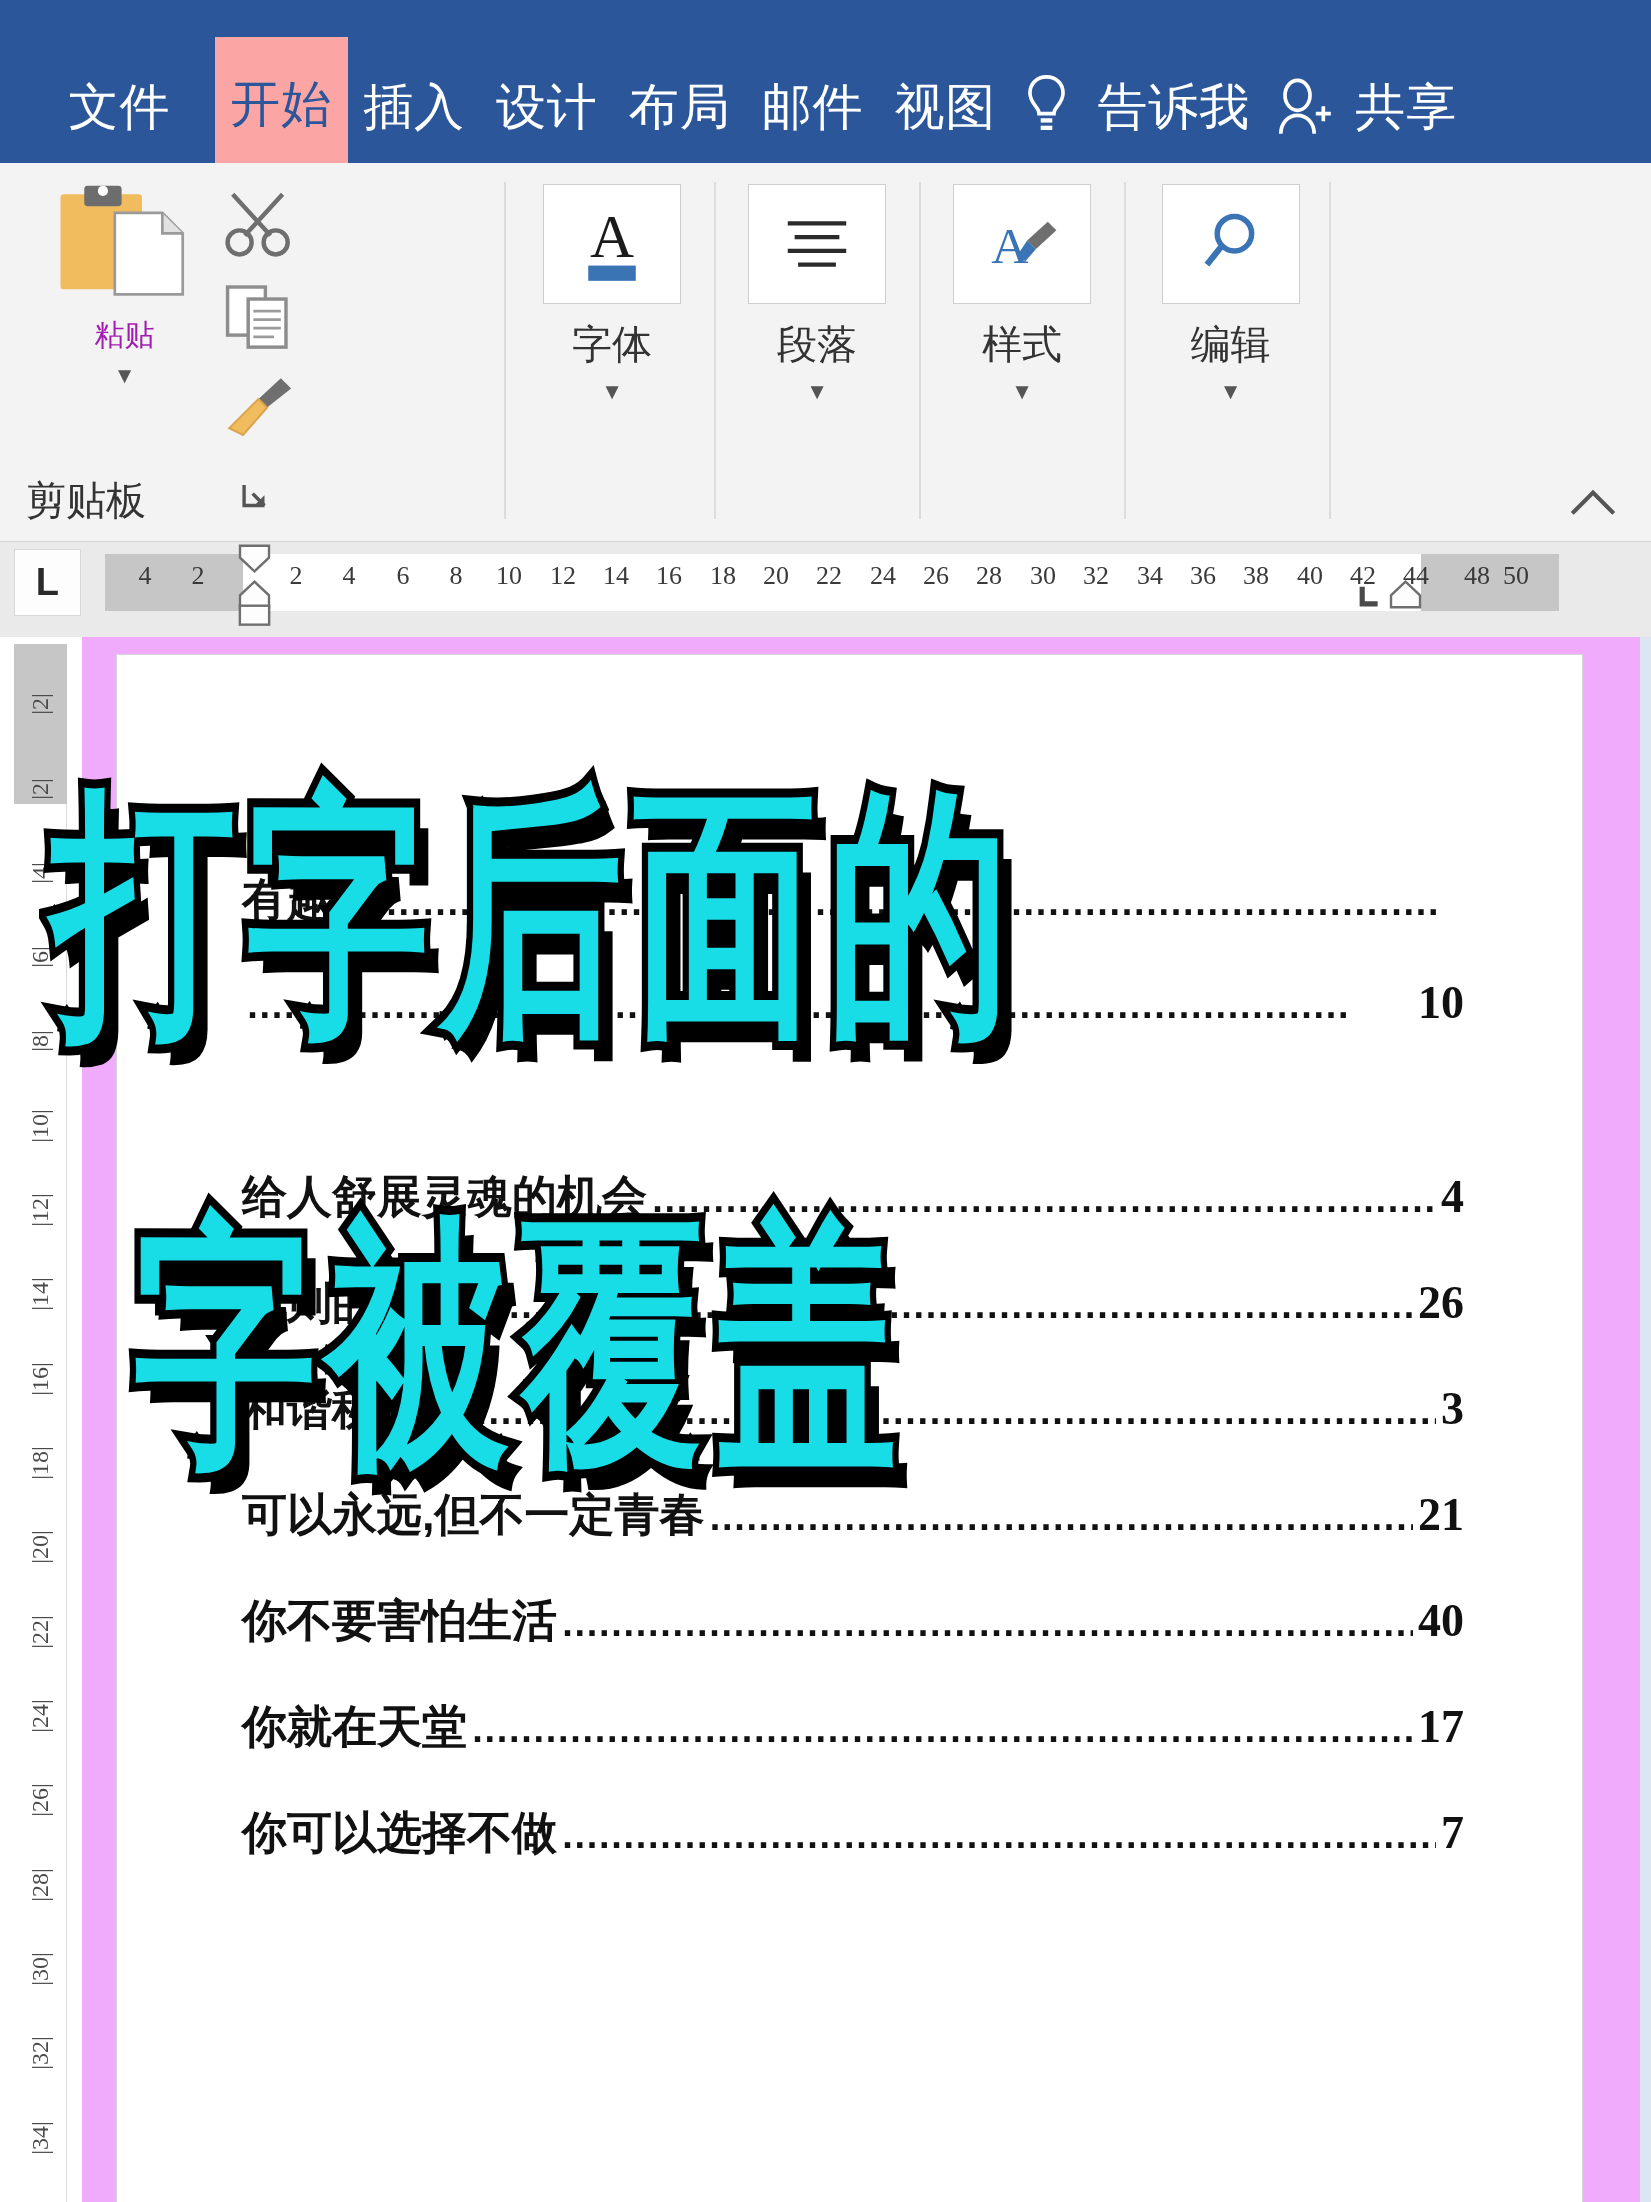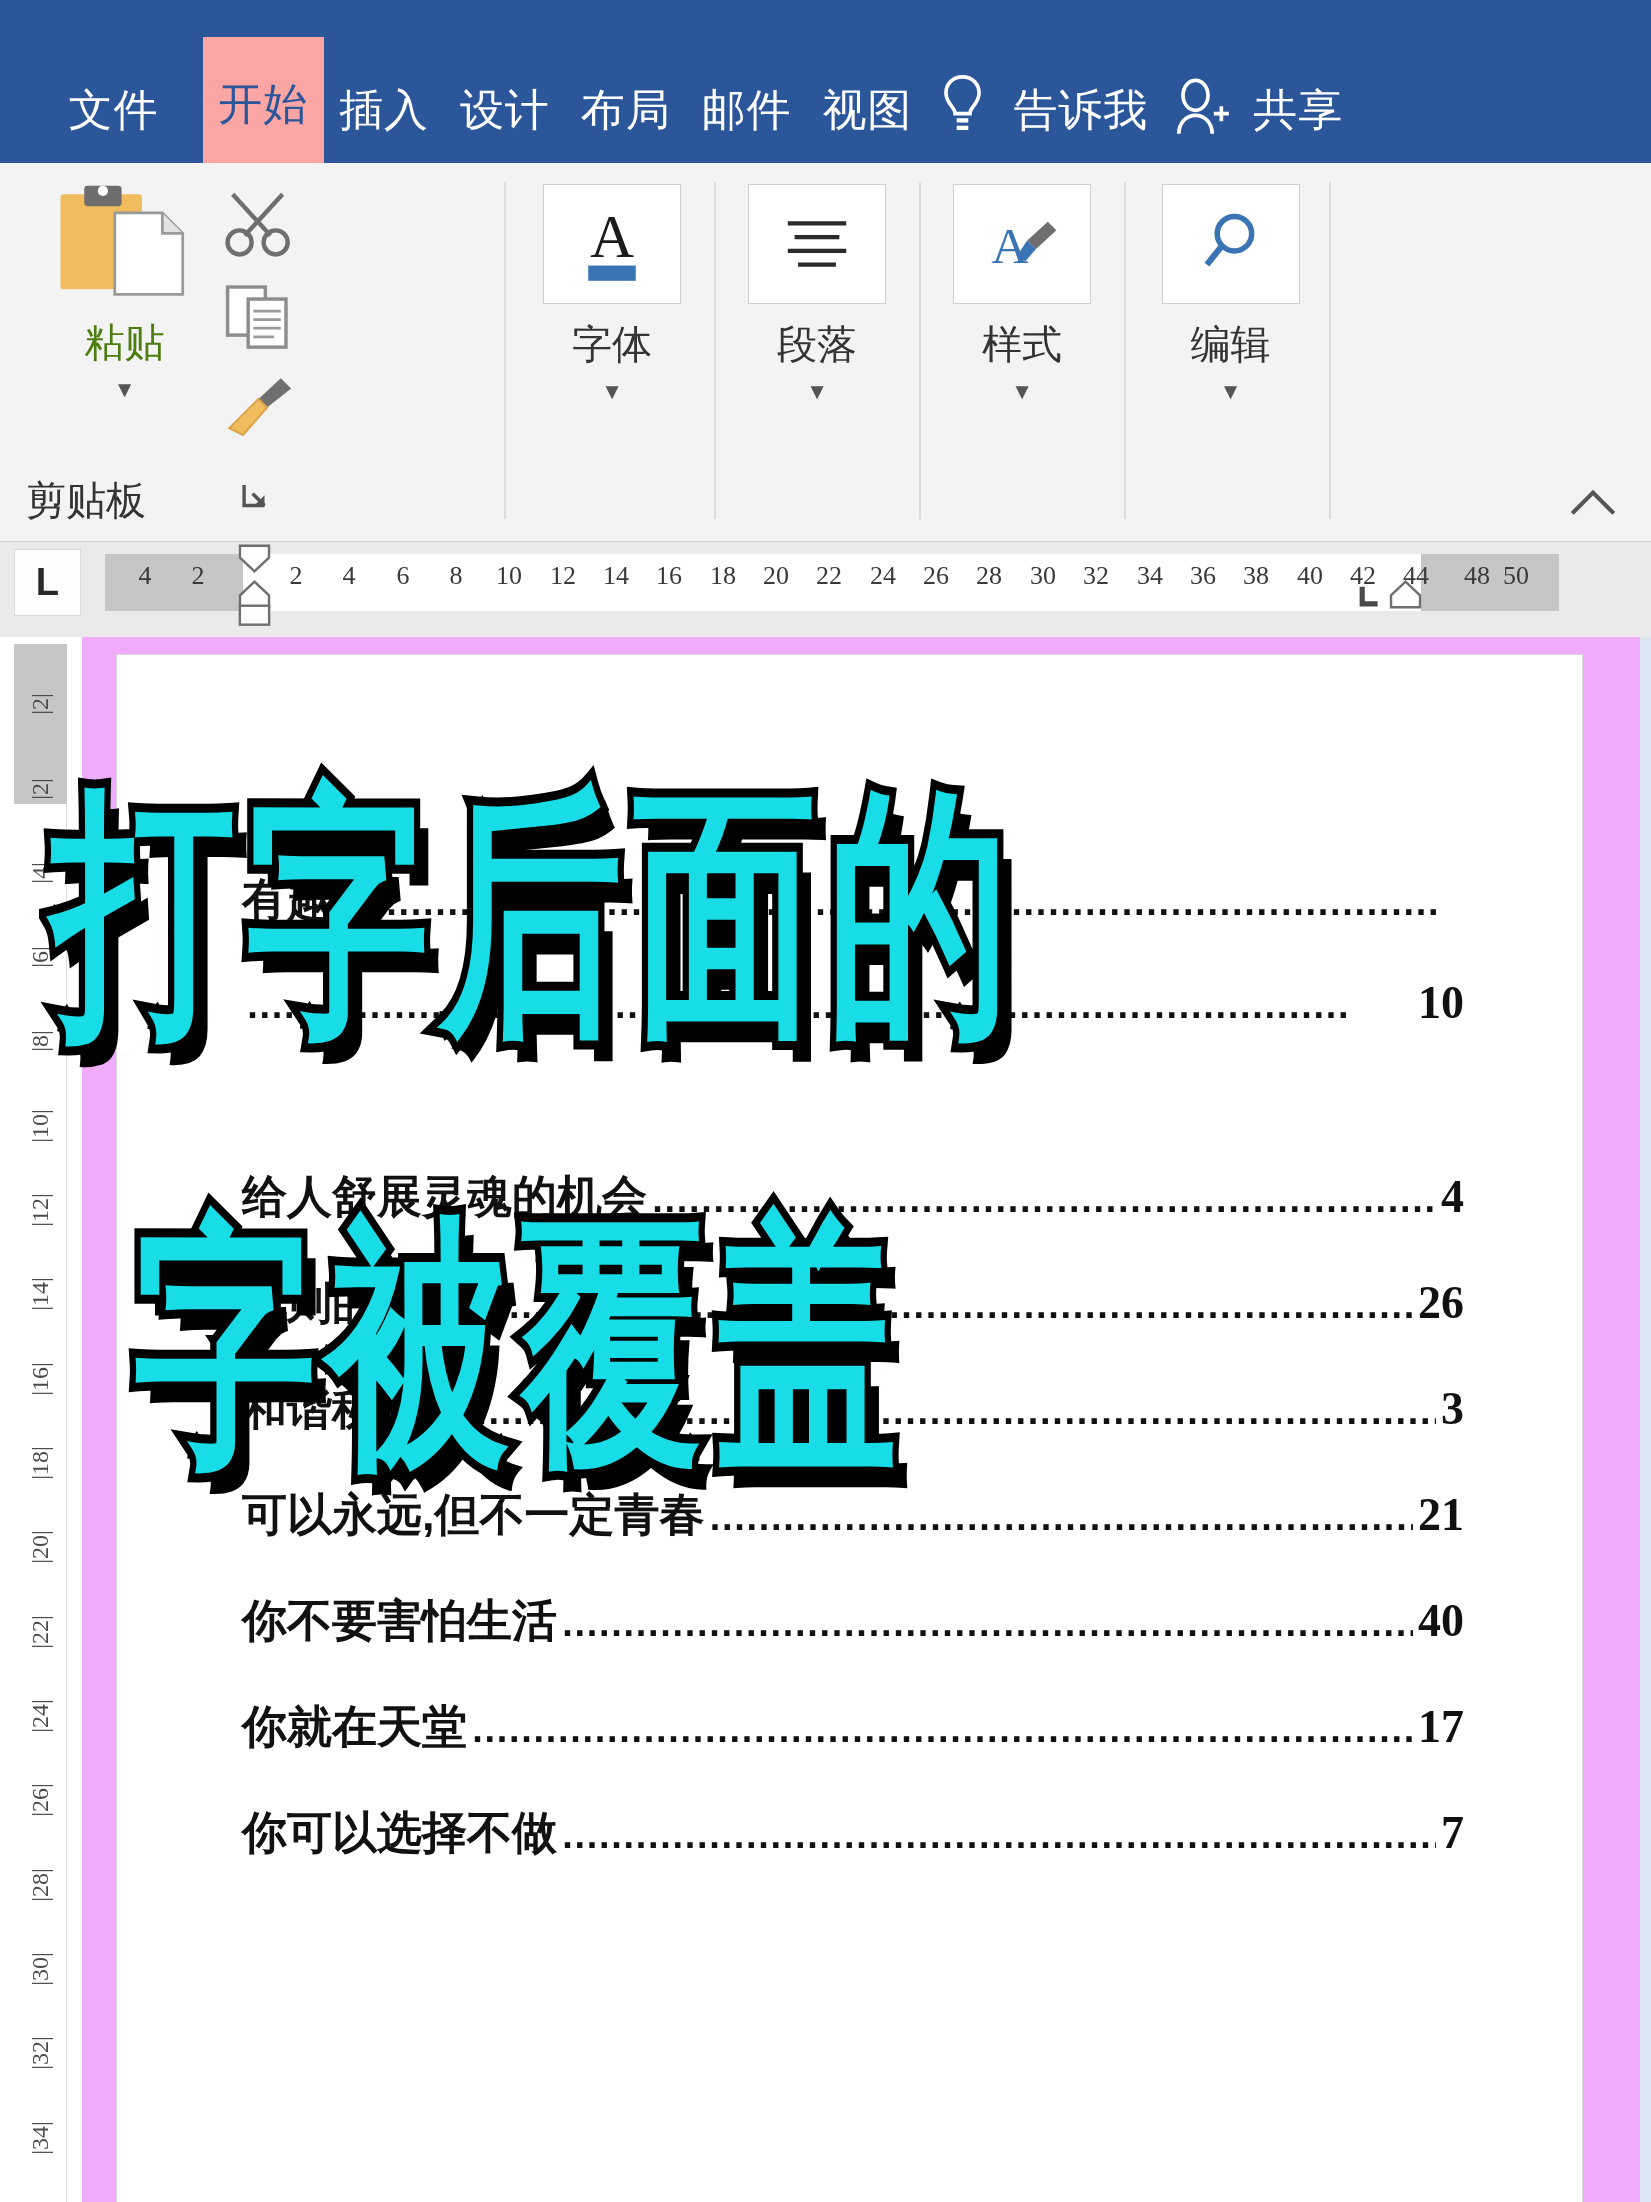--- a/index.html
+++ b/index.html
@@ -12,21 +12,21 @@
   #app { position: relative; width: 1652px; height: 2203px; overflow: hidden; }
 
   
   .tabstrip {
     position: absolute; left: 0; top: 0; width: 1652px; height: 163px;
     background: #2b579a;
     display: flex; align-items: flex-end;
   }
   .tab {
     color: #ffffff;
-    font-size: 44px;
+    font-size: 50px;
     line-height: 1;
     padding: 0 15.5px 31px 15.5px;
     white-space: nowrap;
     letter-spacing: 0.9px;
   }
   .tab.first { margin-left: 53px; margin-right: 29px; }
   .tab.active {
     background: #fca5a5;
     color: #2b579a;
     padding-top: 38px;
@@ -41,21 +41,21 @@
   .ribbon {
     position: absolute; left: 0; top: 163px; width: 1652px; height: 379px;
     background: #f3f3f3;
     border-bottom: 1.7px solid #d4d4d4;
   }
   .group { position: absolute; top: 0; height: 377px; }
   .group-sep { position: absolute; top: 19px; width: 1.7px; height: 337px; background: #dcdcdc; }
 
   
   .paste-btn { position: absolute; left: 34px; top: 15.5px; width: 181px; text-align: center; }
-  .paste-label { font-size: 40px; color: #4d7c0f; margin-top: 5.2px; text-align: center; }
+  .paste-label { font-size: 30px; color: #a21caf; margin-top: 5.2px; text-align: center; }
   .caret { font-size: 22.4px; color: #555; margin-top: 6.9px; }
 
   .mini-btn { position: absolute; width: 83px; height: 83px; }
 
   .font-group-item { position: absolute; top: 20.6px; width: 163px; text-align: center; }
   .icon-box {
     width: 138px; height: 120px; margin: 0 auto;
     background: #ffffff; border: 1.7px solid #cfcfcf;
     display: flex; align-items: center; justify-content: center;
   }

